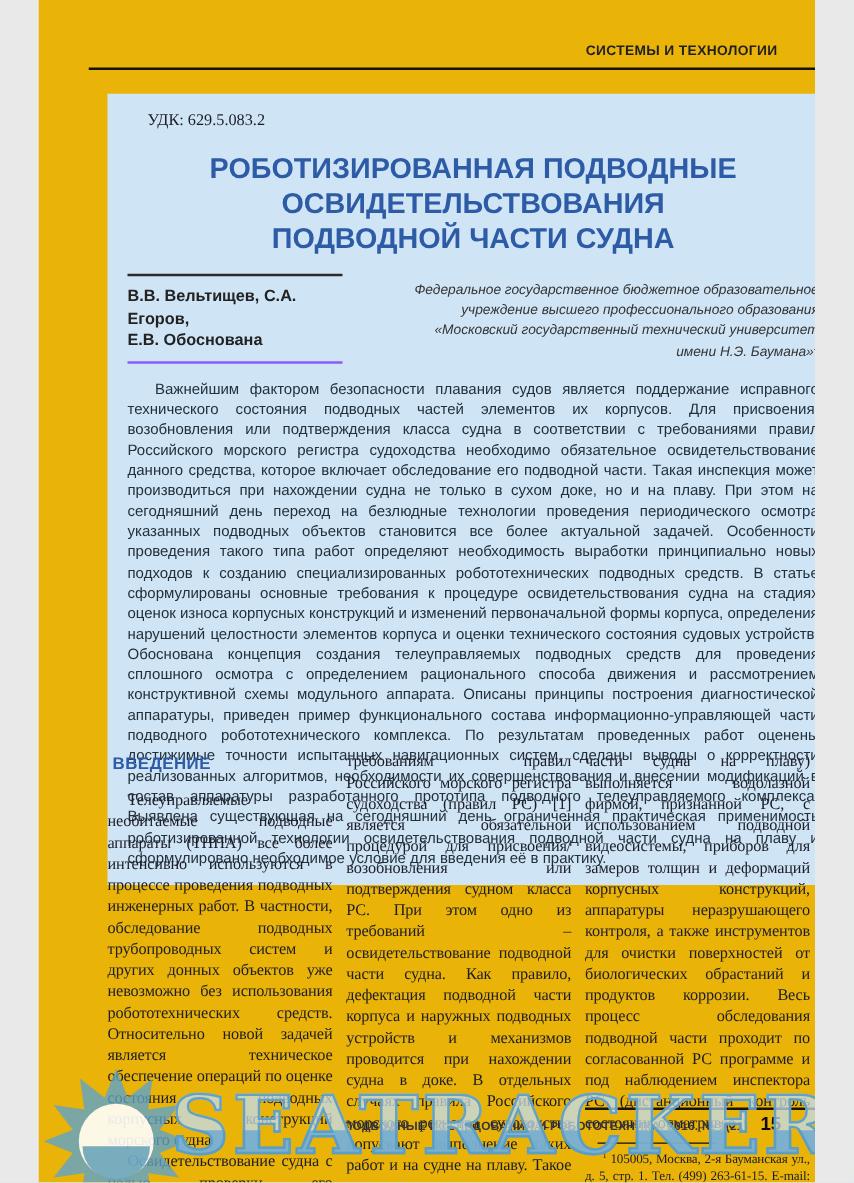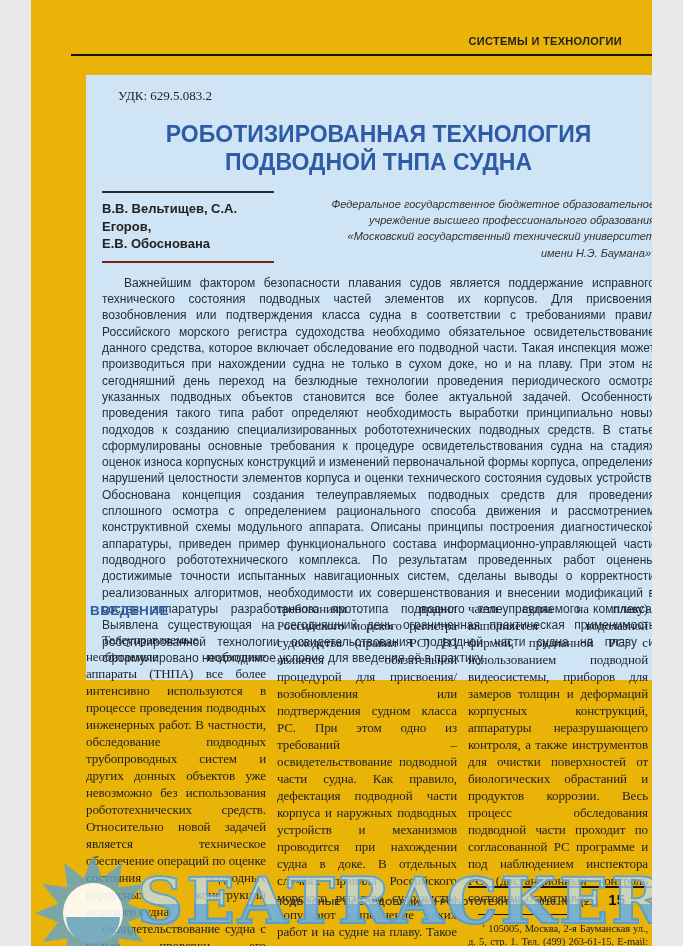--- a/index.html
+++ b/index.html
@@ -12,21 +12,21 @@
   .side-rule{position:absolute;top:54px;left:655px;width:2px;height:832px;background:#141414;}
   .footer-rule{position:absolute;top:886px;left:437px;width:220px;height:2px;background:#141414;}
   
   .panel{position:absolute;left:55px;top:75px;width:585px;min-height:508px;background:#cfe4f5;
         padding:11px 16px 14px;box-sizing:border-box;}
   .udc{font-size:13px;color:#1d1d27;margin:2px 16px 16px;}
   .title{text-align:center;font-family:"Liberation Sans",sans-serif;font-weight:bold;font-size:23px;
         line-height:1.22;color:#2d5ba6;margin:0 0 15px;}
   .title span{display:block;}
   .byline{display:flex;align-items:flex-start;margin-bottom:12px;}
-  .authors{width:172px;flex:none;border-top:2px solid #2a2a2a;border-bottom:2px solid #7f1d1d;
+  .authors{width:172px;flex:none;border-top:2px solid #2a2a2a;border-bottom:2px solid #8b5cf6;
         padding:7px 0 8px;font-family:"Liberation Sans",sans-serif;font-weight:bold;font-size:13px;
         line-height:1.35;color:#222;}
   .authors span{display:block;}
   .affiliation{flex:1;padding-left:42px;padding-top:6px;text-align:right;
         font-family:"Liberation Sans",sans-serif;font-size:11px;line-height:1.45;color:#333;font-style:italic;}
   .abstract{font-family:Liberation Sans, sans-serif;font-size:12px;line-height:1.36;color:#23303a;
         text-align:justify;text-indent:22px;margin:0;}
   
   .columns{position:absolute;left:55px;top:600px;width:562px;display:flex;gap:11px;color:#1d1d27;}
   .col{width:180px;flex:none;font-size:13px;line-height:17px;text-align:justify;
@@ -58,22 +58,23 @@
 
 <div class="page">
 
   <div class="header-label">СИСТЕМЫ И ТЕХНОЛОГИИ</div>
   <div class="header-rule"></div>
   <div class="side-rule"></div>
 
   <div class="panel">
     <div class="udc">УДК: 629.5.083.2</div>
     <h1 class="title">
-      <span>РОБОТИЗИРОВАННАЯ ТЕХНОЛОГИЯ</span>
-      <span>ПОДВОДНОЙ ТНПА СУДНА</span>
+      <span>РОБОТИЗИРОВАННАЯ ПОДВОДНЫЕ</span>
+      <span>ОСВИДЕТЕЛЬСТВОВАНИЯ</span>
+      <span>ПОДВОДНОЙ ЧАСТИ СУДНА</span>
     </h1>
     <div class="byline">
       <div class="authors">
         <span>В.В. Вельтищев, С.А. Егоров,</span>
         <span>Е.В. Обоснована</span>
       </div>
       <div class="affiliation"><span>Федеральное государственное бюджетное образовательное учреждение высшего профессионального образования «Московский государственный технический университет имени Н.Э. Баумана»</span><sup>1</sup>
       </div>
     </div>
     <p class="abstract">Важнейшим фактором безопасности плавания судов является поддержание исправного технического состояния подводных частей элементов их корпусов. Для присвоения, возобновления или подтверждения класса судна в соответствии с требованиями правил Российского морского регистра судоходства необходимо обязательное освидетельствование данного средства, которое включает обследование его подводной части. Такая инспекция может производиться при нахождении судна не только в сухом доке, но и на плаву. При этом на сегодняшний день переход на безлюдные технологии проведения периодического осмотра указанных подводных объектов становится все более актуальной задачей. Особенности проведения такого типа работ определяют необходимость выработки принципиально новых подходов к созданию специализированных робототехнических подводных средств. В статье сформулированы основные требования к процедуре освидетельствования судна на стадиях оценок износа корпусных конструкций и изменений первоначальной формы корпуса, определения нарушений целостности элементов корпуса и оценки технического состояния судовых устройств. Обоснована концепция создания телеуправляемых подводных средств для проведения сплошного осмотра с определением рационального способа движения и рассмотрением конструктивной схемы модульного аппарата. Описаны принципы построения диагностической аппаратуры, приведен пример функционального состава информационно-управляющей части подводного робототехнического комплекса. По результатам проведенных работ оценены достижимые точности испытанных навигационных систем, сделаны выводы о корректности реализованных алгоритмов, необходимости их совершенствования и внесении модификаций в состав аппаратуры разработанного прототипа подводного телеуправляемого комплекса. Выявлена существующая на сегодняшний день ограниченная практическая применимость роботизированной технологии освидетельствования подводной части судна на плаву и сформулировано необходимое условие для введения её в практику.</p>

